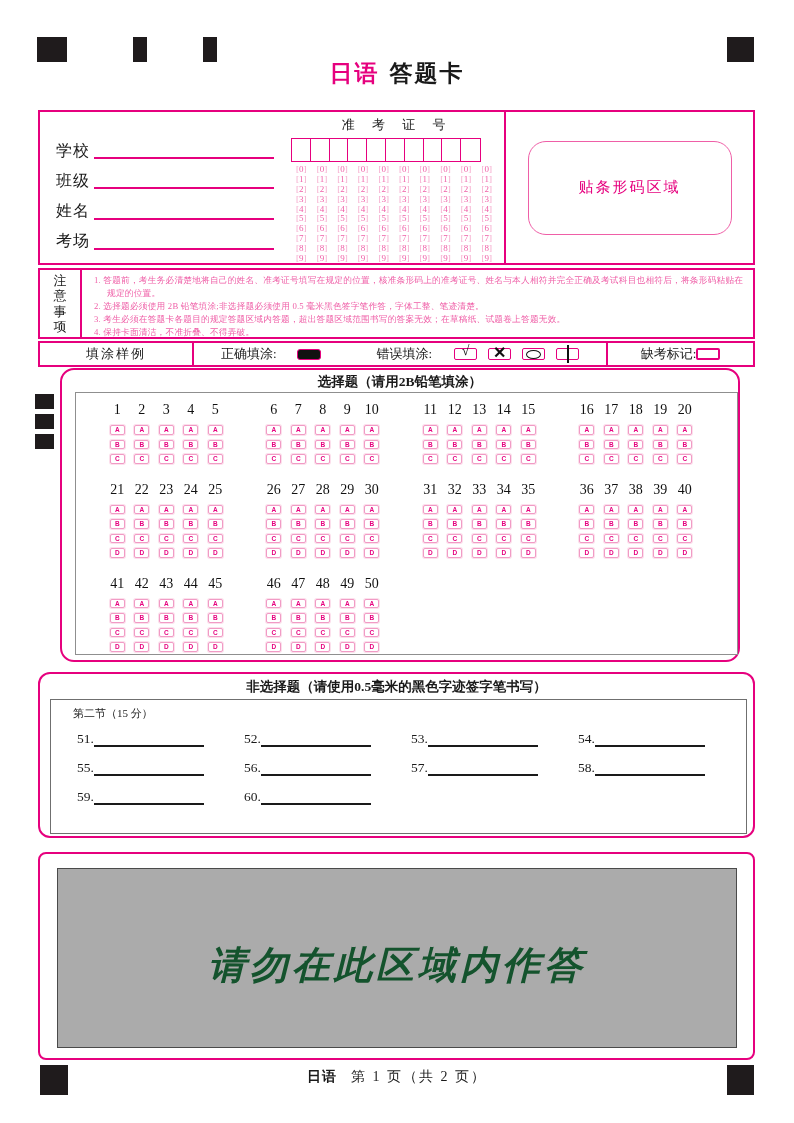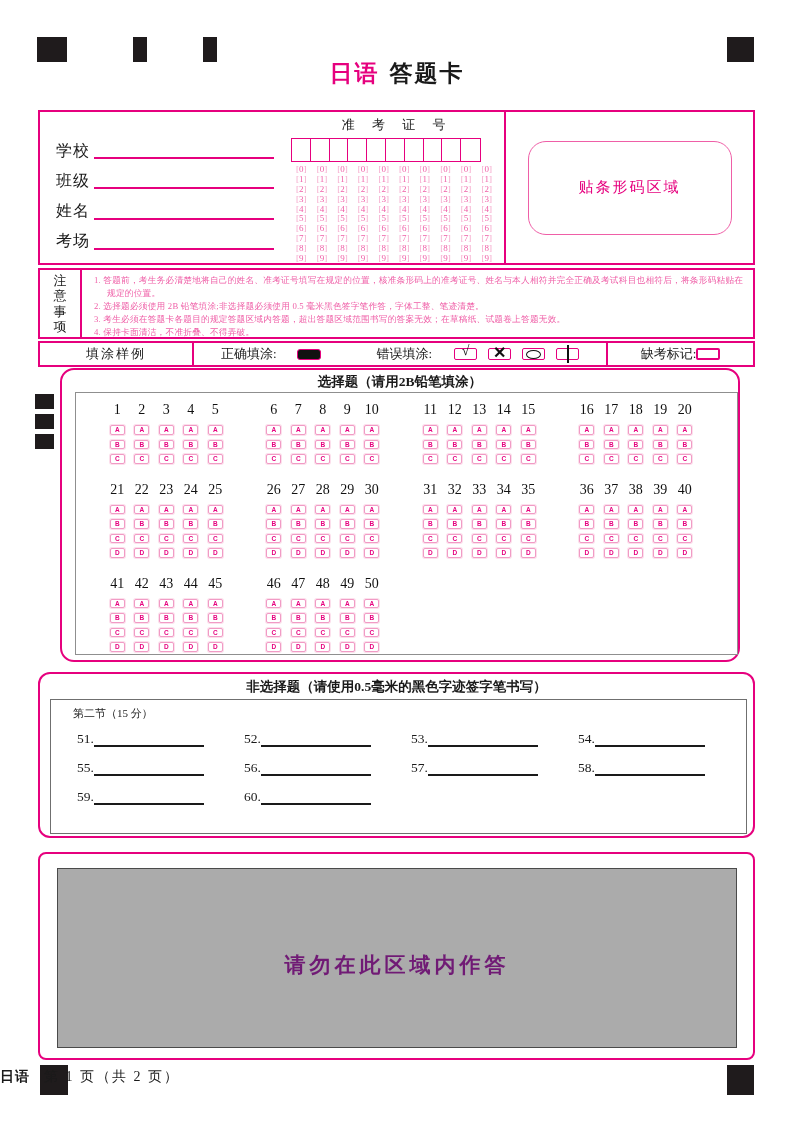--- a/index.html
+++ b/index.html
@@ -92,25 +92,25 @@
   .subj-inner{position:absolute;left:10px;top:25px;width:697px;height:135px;border:1.5px solid #6f6f6f;background:#fff;padding:6px 0 0 14px;}
   .section-label{font-size:11px;margin-bottom:10px;margin-left:8px;}
   .subj-row{display:flex;margin-left:12px;margin-bottom:13px;align-items:flex-end;}
   .subj-item{width:167px;display:flex;align-items:flex-end;}
   .subj-item .snum{font-size:13.5px;}
   .subj-item .sline{display:inline-block;width:110px;border-bottom:2px solid #1a1a1a;height:13px;}
 
   
   .noans-box{position:absolute;left:38px;top:852px;width:717px;height:208px;border:2px solid var(--accent);border-radius:8px;}
   .noans-gray{position:absolute;left:17px;top:14px;width:680px;height:180px;background:var(--gray-fill);border:1px solid #4a4a4a;display:flex;align-items:center;justify-content:center;padding-top:14px;}
-  .noans-text{font-size:21px;font-weight:bold;letter-spacing:4px;color:#701a75;}
+  .noans-text{font-size:38px;font-weight:bold;letter-spacing:4px;color:#14532d;font-style:italic;}
   .noans-note{position:absolute;left:0;top:195px;width:100%;text-align:center;color:var(--accent);font-size:12.5px;font-weight:bold;}
 
   
-  .footer{position:absolute;top:1068px;left:0;width:100%;font-size:14px;}
+  .footer{position:absolute;top:1068px;left:0;width:100%;text-align:center;font-size:14px;}
   .footer .fsubj{font-weight:bold;margin-right:14px;letter-spacing:1px;}
   .footer .fpage{letter-spacing:2px;}
 </style>
 </head>
 <body>
 
 <div class="page">
 
   <div class="mark tl"></div>
   <div class="mark bar1"></div>

